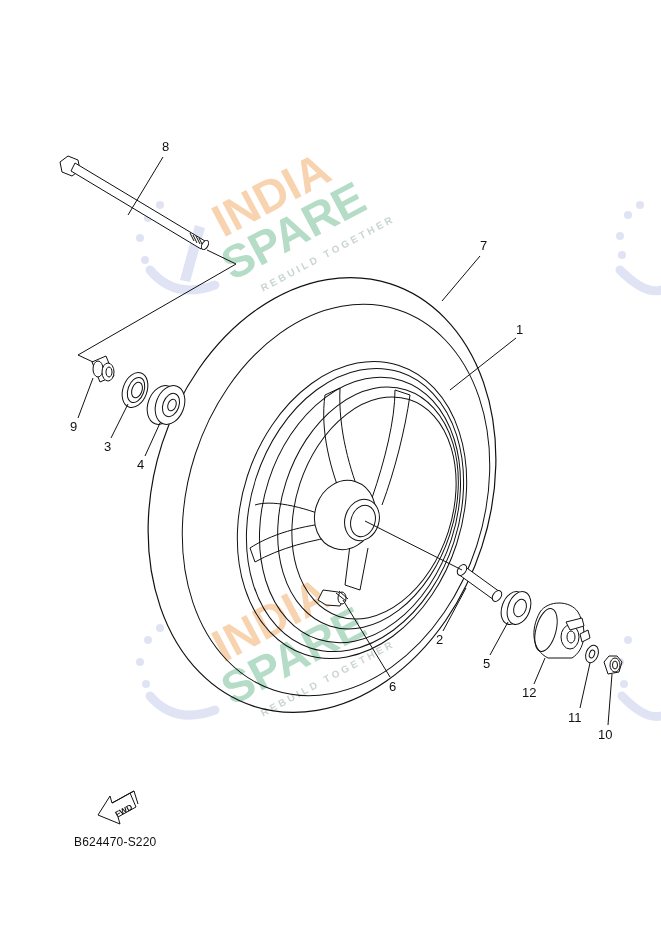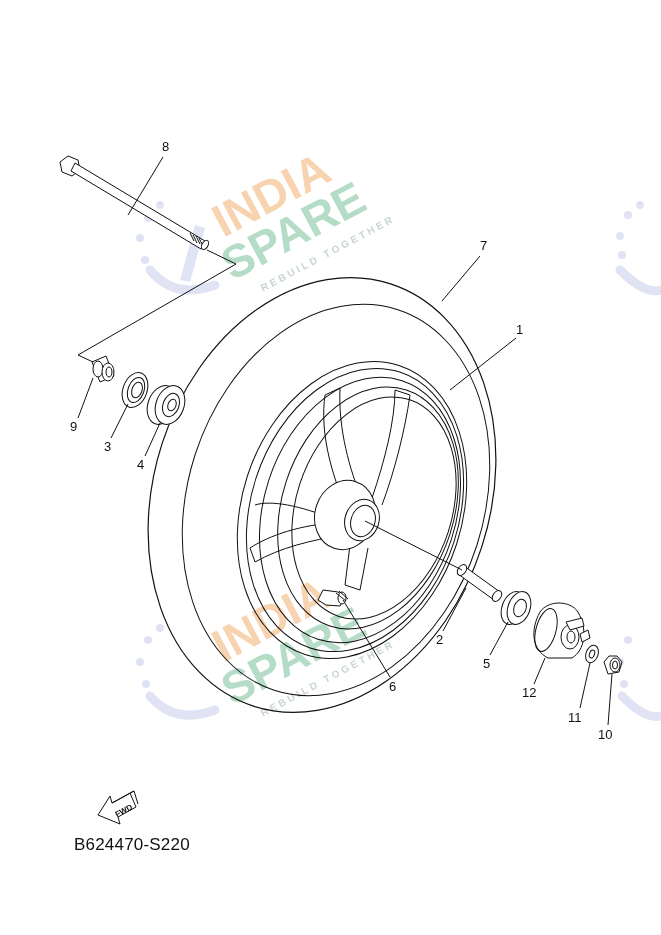--- a/index.html
+++ b/index.html
@@ -1,20 +1,20 @@
 <!DOCTYPE html>
 <html><head>
 <meta charset="utf-8">
 <style>
   html, body { margin:0; padding:0; background:#ffffff; }
   body { width:661px; height:935px; position:relative; overflow:hidden; font-family:"Liberation Sans", sans-serif; }
   #diagram { position:absolute; left:0; top:0; width:661px; height:935px; }
   .callout { font-family:"Liberation Sans", sans-serif; font-size:13px; fill:#111; }
   .wm-text { font-family:"Liberation Sans", sans-serif; font-weight:bold; }
-  .code { position:absolute; left:74px; top:835px; font-size:17px; color:#111; font-family:"Liberation Sans", sans-serif; letter-spacing:0.2px; }
+  .code { position:absolute; left:74px; top:835px; font-size:12px; color:#111; font-family:"Liberation Sans", sans-serif; letter-spacing:0.2px; }
   .ln { fill:none; stroke:#111; stroke-width:1; }
   .ln2 { fill:none; stroke:#111; stroke-width:1.2; }
   .part { fill:#fff; stroke:#111; stroke-width:1; }
 </style>
 </head>
 <body>
 
 <svg id="diagram" viewBox="0 0 661 935" xmlns="http://www.w3.org/2000/svg">
 
   <g opacity="0.9">

